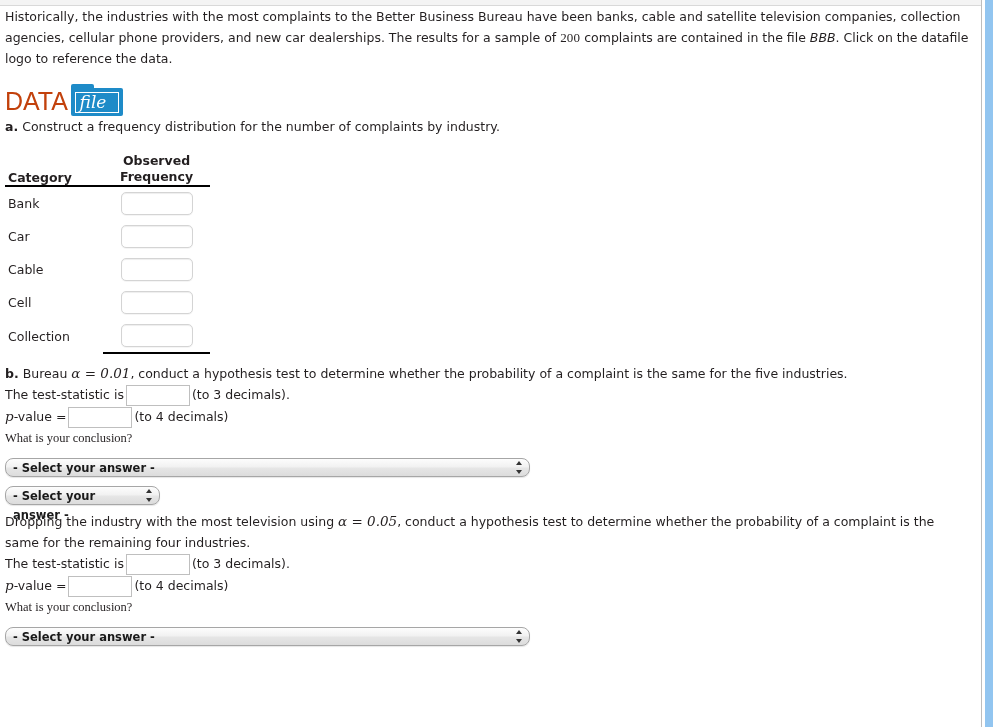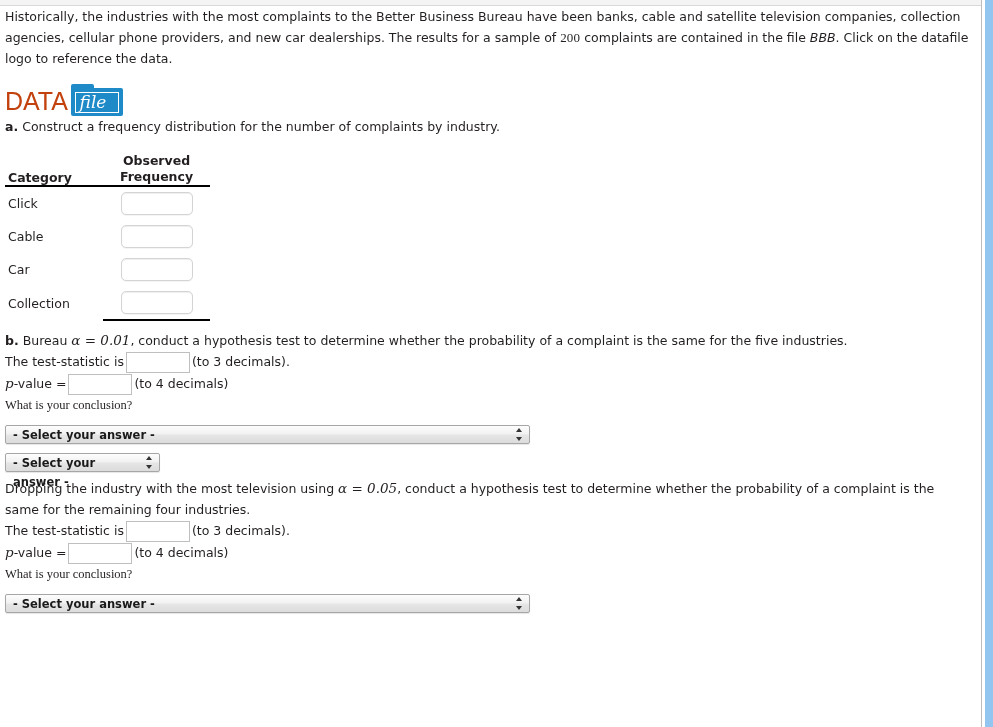--- a/index.html
+++ b/index.html
@@ -216,21 +216,21 @@
     font-family: Liberation Serif, serif;
   }
 
   
   .mac-select {
     -webkit-appearance: none;
     appearance: none;
     display: block;
     height: 19px;
     border: 1px solid #a6a6a6;
-    border-radius: 2px;
+    border-radius: 8px;
     background: linear-gradient(to bottom, #fdfdfd 0%, #f1f1f1 48%, #e6e6e6 52%, #dcdcdc 100%);
     box-shadow: 0 1px 1px rgba(0,0,0,.10);
     font-family: "DejaVu Sans", sans-serif;
     font-size: 11.5px;
     font-weight: bold;
     color: #1a1a1a;
     padding: 0 22px 0 7px;
     line-height: 19px;
     box-sizing: border-box;
     position: relative;
@@ -303,33 +303,39 @@
   <table id="freq-table">
     <tbody>
         <tr class="head-row">
       <th class="cat-head">Category</th>
       <th class="freq-head">
         <span>Observed</span><br>
         <span>Frequency</span>
       </th>
     </tr>
     <tr>
-      <td class="cat-cell">Click</td>
+      <td class="cat-cell">Bank</td>
+      <td class="in-cell">
+        <input class="rounded-input" type="text" value="" style="">
+      </td>
+    </tr>
+    <tr>
+      <td class="cat-cell">Car</td>
       <td class="in-cell">
         <input class="rounded-input" type="text" value="" style="">
       </td>
     </tr>
     <tr>
       <td class="cat-cell">Cable</td>
       <td class="in-cell">
         <input class="rounded-input" type="text" value="" style="">
       </td>
     </tr>
     <tr>
-      <td class="cat-cell">Car</td>
+      <td class="cat-cell">Cell</td>
       <td class="in-cell">
         <input class="rounded-input" type="text" value="" style="">
       </td>
     </tr>
     <tr class="last-cat">
       <td class="cat-cell">Collection</td>
       <td class="in-cell">
         <input class="rounded-input" type="text" value="" style="">
       </td>
     </tr>

